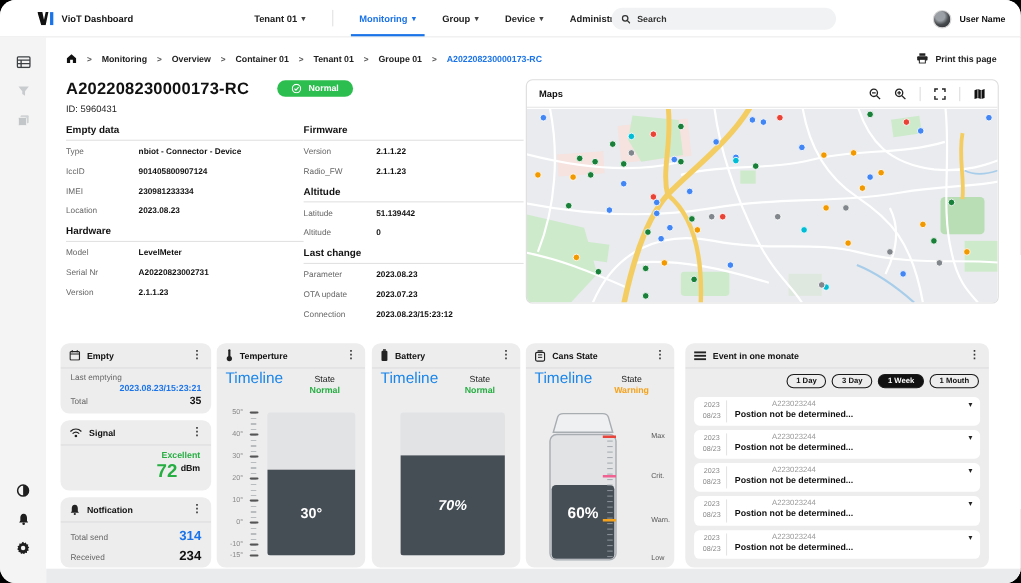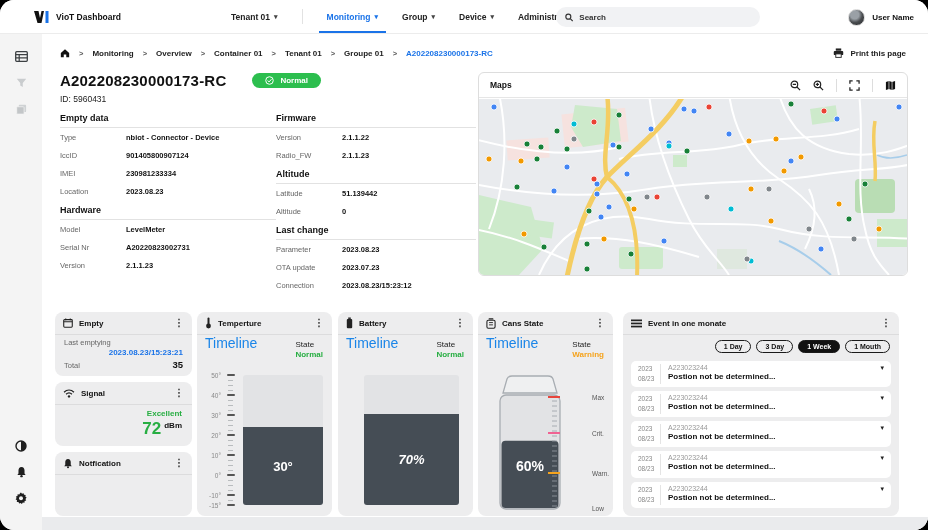--- a/index.html
+++ b/index.html
@@ -82,21 +82,21 @@
   .empty-last .v { display:block; text-align:right; font-weight:bold; color:#1a73e8; font-size:8px; margin-top:1px; }
   .signal-body { padding:4px 10px; text-align:right; }
   .signal-q { font-size:8px; font-weight:bold; color:#27ae42; }
   .signal-vrow { display:flex; justify-content:flex-end; align-items:flex-start; gap:3px; margin-top:2px; }
   .signal-v { font-size:17px; font-weight:bold; color:#27ae42; line-height:1; }
   .signal-u { font-size:8px; font-weight:bold; color:#111; margin-top:1px; }
   .notif-body .kv .v { font-size:12px; }
 
   .gauge-card-body { position:relative; height:180px; }
   .timeline-link { position:absolute; top:0; left:8px; font-size:14px; color:#1a85e8; cursor:pointer; }
-  .state-block { position:absolute; top:5px; right:9px; text-align:left; font-size:8px; color:#222; }
+  .state-block { position:absolute; top:5px; right:23px; text-align:center; font-size:8px; color:#222; }
   .state-val { font-weight:bold; margin-top:1px; }
   .state-normal { color:#27ae42; }
   .state-warning { color:#f5a31d; }
 
   .t-ruler { position:absolute; left:4px; top:40px; width:36px; height:130px; }
   .t-ruler .minor { position:absolute; right:4px; top:0; bottom:0; width:5px;
      background:repeating-linear-gradient(to bottom,#b9bcbe 0 1px,transparent 1px 5px); }
   .t-lab { position:absolute; right:16px; transform:translateY(-50%); font-size:6.5px; color:#888; }
   .t-dash { position:absolute; right:2px; width:8px; height:2px; background:#555; transform:translateY(-50%); border-radius:1px; }
 
@@ -106,21 +106,21 @@
   .t-bar { left:46px; right:9px; }
   .b-bar { left:26px; right:14px;font-style:italic; }
 
   .can-wrap { position:absolute; left:12px; top:32px; }
   .can-lab { position:absolute; left:102px; transform:translateY(-50%); font-size:6.5px; color:#555; }
 
   
   .pill-row { display:flex; justify-content:flex-end; gap:5px; padding:5px 9px 4px; }
   .pill { border:1px solid #1a1a1a; border-radius:9px; padding:2px 8px; font-size:7px; font-weight:bold; color:#111; background:transparent; cursor:pointer; font-family:"Liberation Sans",sans-serif; }
   .pill.active { background:#111; color:#fff; }
-  .ev-list { padding:4px 8px; }
+  .ev-list { padding:4px 8px;text-align:center; }
   .ev-row { position:relative; background:#fff; border-radius:5px; margin-bottom:4px; padding:3px 7px; display:flex; gap:7px; }
   .ev-date { width:23px; flex:none; font-size:6.5px; color:#888; line-height:1.55; border-right:1px solid #e4e4e4; padding-right:4px; }
   .ev-id { font-size:7px; color:#999; }
   .ev-msg { font-size:8px; font-weight:bold; color:#111; margin-top:1px; }
   .ev-caret { position:absolute; right:7px; top:3px; font-size:7px; color:#222; cursor:pointer; }
 
   svg.ic { display:block; }
 </style>
 </head>
 <body>
@@ -511,20 +511,30 @@
 
     <div class="card c-notif">
       <div class="card-h">
         <svg class="ic" width="10" height="11" viewBox="0 0 12 13">
             <path d="M6,1 C3.8,1 2.7,2.8 2.7,4.8 V8 L1.5,9.7 H10.5 L9.3,8 V4.8 C9.3,2.8 8.2,1 6,1 Z" fill="#222"></path>
             <circle cx="6" cy="11" r="1.2" fill="#222"></circle>
           </svg>
         <span class="ttl">Notfication</span>
         <span class="kebab">⋮</span>
       </div>
+      <div class="notif-body">
+        <div class="kv" style="padding-top:5px">
+          <span>Total send</span>
+          <span class="v v-blue">314</span>
+        </div>
+        <div class="kv">
+          <span>Received</span>
+          <span class="v">234</span>
+        </div>
+      </div>
     </div>
 
     <div class="card c-temp">
       <div class="card-h">
         <svg class="ic" width="7" height="12" viewBox="0 0 7 12">
             <line x1="3.5" y1="1.5" x2="3.5" y2="7.5" stroke="#222" stroke-width="2" stroke-linecap="round"></line>
             <circle cx="3.5" cy="9" r="2.4" fill="#222"></circle>
           </svg>
         <span class="ttl">Temperture</span>
         <span class="kebab">⋮</span>

